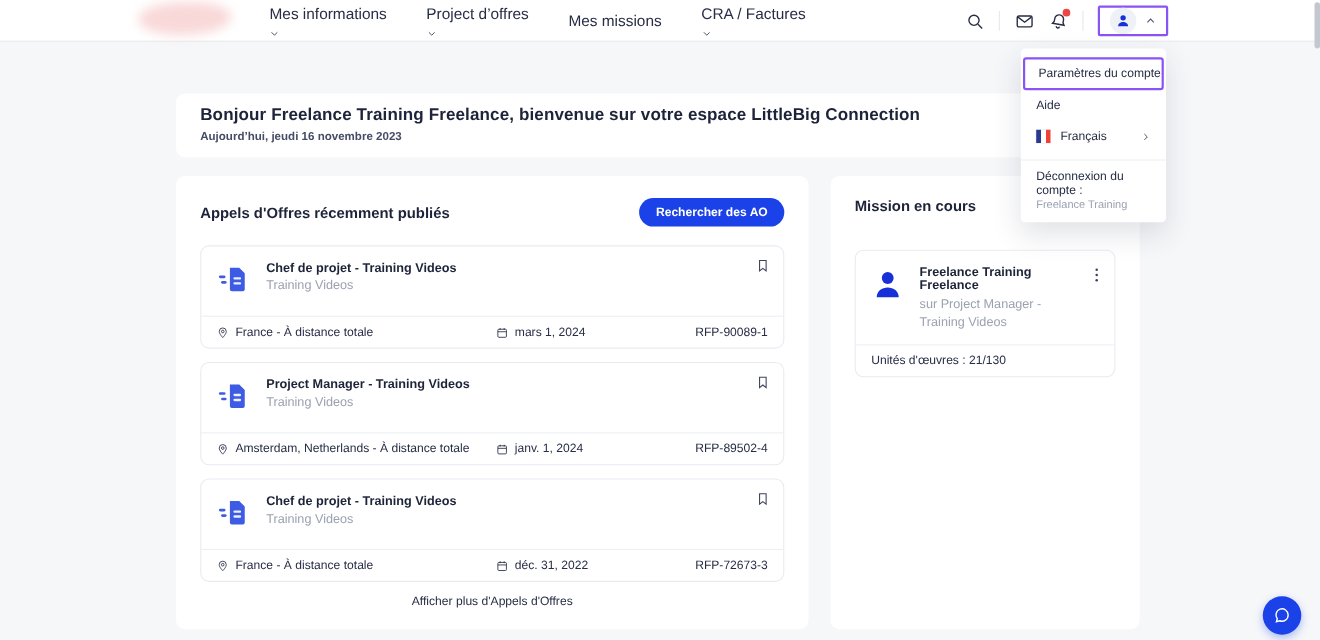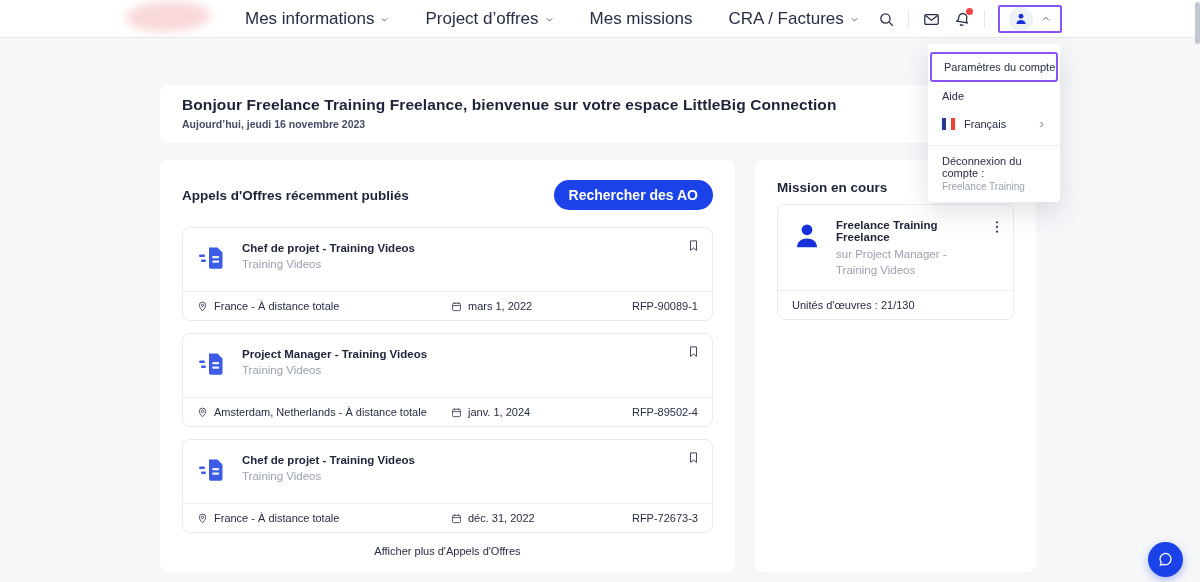--- a/index.html
+++ b/index.html
@@ -6,22 +6,22 @@
   html,body { width:1200px; height:582px; }
   body { font-family:"Liberation Sans", sans-serif; background:#f6f7f9; overflow:hidden; }
   .page { position:relative; width:1200px; height:582px; background:#f6f7f9; overflow:hidden; }
 
   
   .topbar { position:absolute; top:0; left:0; width:1200px; height:38px; background:#ffffff;
             border-bottom:1px solid #e7e9ee; z-index:10; }
   .logo-blob { position:absolute; left:126px; top:2px; width:84px; height:30px;
                background:#f4b9b9; border-radius:55% 45% 60% 50%; filter:blur(5px); opacity:.55; }
   .nav { position:absolute; left:245px; top:0; height:38px; display:flex; align-items:center; gap:36px; }
-  .nav-item { display:flex; align-items:center; gap:6px; font-size:17px; font-weight:500;
-              color:#272d45; cursor:pointer; white-space:nowrap; }
+  .nav-item { display:flex; gap:6px; font-size:14px; font-weight:500;
+              color:#272d45; cursor:pointer; white-space:nowrap;flex-direction:column; }
   .chev-down { width:9px; height:9px; stroke:#272d45; stroke-width:2; fill:none; }
 
   .topbar-right { position:absolute; right:138px; top:0; height:38px; display:flex; align-items:center; gap:13px; }
   .icon-btn { width:18px; height:18px; display:flex; align-items:center; justify-content:center; cursor:pointer; position:relative; }
   .icon-btn svg { width:17px; height:17px; stroke:#272d45; stroke-width:1.8; fill:none; }
   .vdiv { width:1px; height:18px; background:#e6e8ee; }
   .notif-dot { position:absolute; top:-2px; right:-2px; width:7px; height:7px; border-radius:50%; background:#ef4444; }
   .bell-tilt { transform:rotate(10deg); }
 
   .avatar-box { display:flex; align-items:center; gap:8px; padding:2px 9px; height:28px;
@@ -53,21 +53,21 @@
   .greeting-card { position:absolute; left:160px; top:85px; width:880px; height:58px; background:#fff;
                    border-radius:8px; padding:11px 22px; }
   .greeting-title { font-size:15.5px; font-weight:700; color:#1d2339; letter-spacing:.1px; }
   .greeting-date { font-size:10.5px; color:#454d66; margin-top:4px;font-weight:bold; }
 
   
   .offers-panel { position:absolute; left:160px; top:160px; width:575px; height:412px; background:#fff;
                   border-radius:8px; padding:20px 22px; }
   .panel-head { display:flex; align-items:center; justify-content:space-between;gap:32px; }
   .panel-title { font-size:13.5px; font-weight:700; color:#1d2339; }
-  .btn-primary { background:#1b41e8; color:#fff; font-size:14px; font-weight:700; border:none;
+  .btn-primary { background:#1b41e8; color:#fff; font-size:11px; font-weight:700; border:none;
                  padding:7px 15px; border-radius:15px; cursor:pointer; font-family:inherit; }
 
   .offer-list { margin-top:17px; }
   .offer-card { position:relative; border:1px solid #e9ebf1; border-radius:8px; margin-bottom:12px; background:#fff; }
   .offer-top { display:flex; align-items:flex-start; gap:15px; padding:14px 14px 18px; }
   .doc-icon { width:30px; height:30px; flex:none; margin-top:1px; }
   .offer-title { font-size:11.5px; font-weight:700; color:#1d2339; }
   .offer-sub { font-size:11.5px; color:#9aa1b0; margin-top:4px; }
   .bookmark { position:absolute; top:10px; right:12px; width:13px; height:15px; cursor:pointer; }
   .bookmark svg { width:13px; height:15px; stroke:#3a4158; stroke-width:1.8; fill:none; }
@@ -76,21 +76,21 @@
   .foot-loc { flex:0 0 254px; display:flex; align-items:center; gap:6px; }
   .foot-date { flex:1; display:flex; align-items:center; gap:6px; }
   .foot-ref { margin-left:auto; }
   .foot-icon { width:11px; height:11px; stroke:#272d45; stroke-width:1.7; fill:none; flex:none; }
 
   .show-more { text-align:center; font-size:11px; font-weight:500; color:#272d45; margin-top:8px; cursor:pointer; }
 
   
   .mission-panel { position:absolute; left:755px; top:160px; width:281px; height:412px; background:#fff;
                    border-radius:8px; padding:20px 22px; }
-  .mission-card { position:relative; border:1px solid #e9ebf1; border-radius:8px; margin-top:9px; }
+  .mission-card { position:relative; border:1px solid #e9ebf1; border-radius:8px; margin-top:32px; }
   .mission-top { display:flex; align-items:flex-start; gap:14px; padding:14px 26px 12px 14px; }
   .person-icon { width:30px; height:30px; flex:none; fill:#1830d8; margin-top:2px; }
   .mission-name { font-size:11.5px; font-weight:700; color:#1d2339; }
   .mission-role { font-size:11.5px; color:#9aa1b0; margin-top:4px; line-height:1.35; }
   .kebab { position:absolute; top:14px; right:10px; width:12px; height:16px; cursor:pointer; fill:#3a4158; }
   .mission-footer { border-top:1px solid #edeff3; padding:8px 14px; font-size:11px; color:#272d45; }
 
   
   .chat-fab { position:absolute; left:1148px; top:542px; width:35px; height:35px; border-radius:50%;
               background:#1b41e8; display:flex; align-items:center; justify-content:center; cursor:pointer;
@@ -226,21 +226,21 @@
             </svg>
             <span>France - À distance totale</span>
           </div>
           <div class="foot-date">
             <svg class="foot-icon" viewBox="0 0 24 24">
               <rect x="3.5" y="5" width="17" height="16" rx="2"></rect>
                 <line x1="3.5" y1="10" x2="20.5" y2="10"></line>
                 <line x1="8" y1="2.8" x2="8" y2="6.5"></line>
                 <line x1="16" y1="2.8" x2="16" y2="6.5"></line>
             </svg>
-            <span>mars 1, 2022</span>
+            <span>mars 1, 2024</span>
           </div>
           <div class="foot-ref">RFP-90089-1</div>
         </div>
       </div>
 
       <div class="offer-card">
         <div class="offer-top">
           <svg class="doc-icon" viewBox="0 0 30 30">
             <rect x="2" y="11.5" width="6" height="2.4" rx="1.2" fill="#3d5be4"></rect>
             <rect x="4" y="16.5" width="5" height="2.4" rx="1.2" fill="#3d5be4"></rect>

